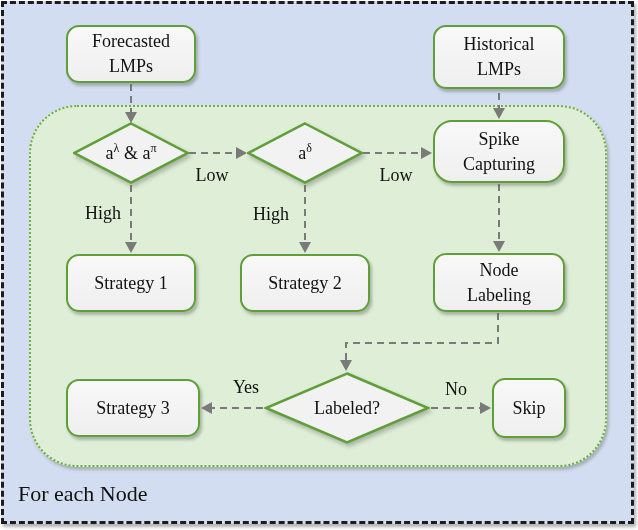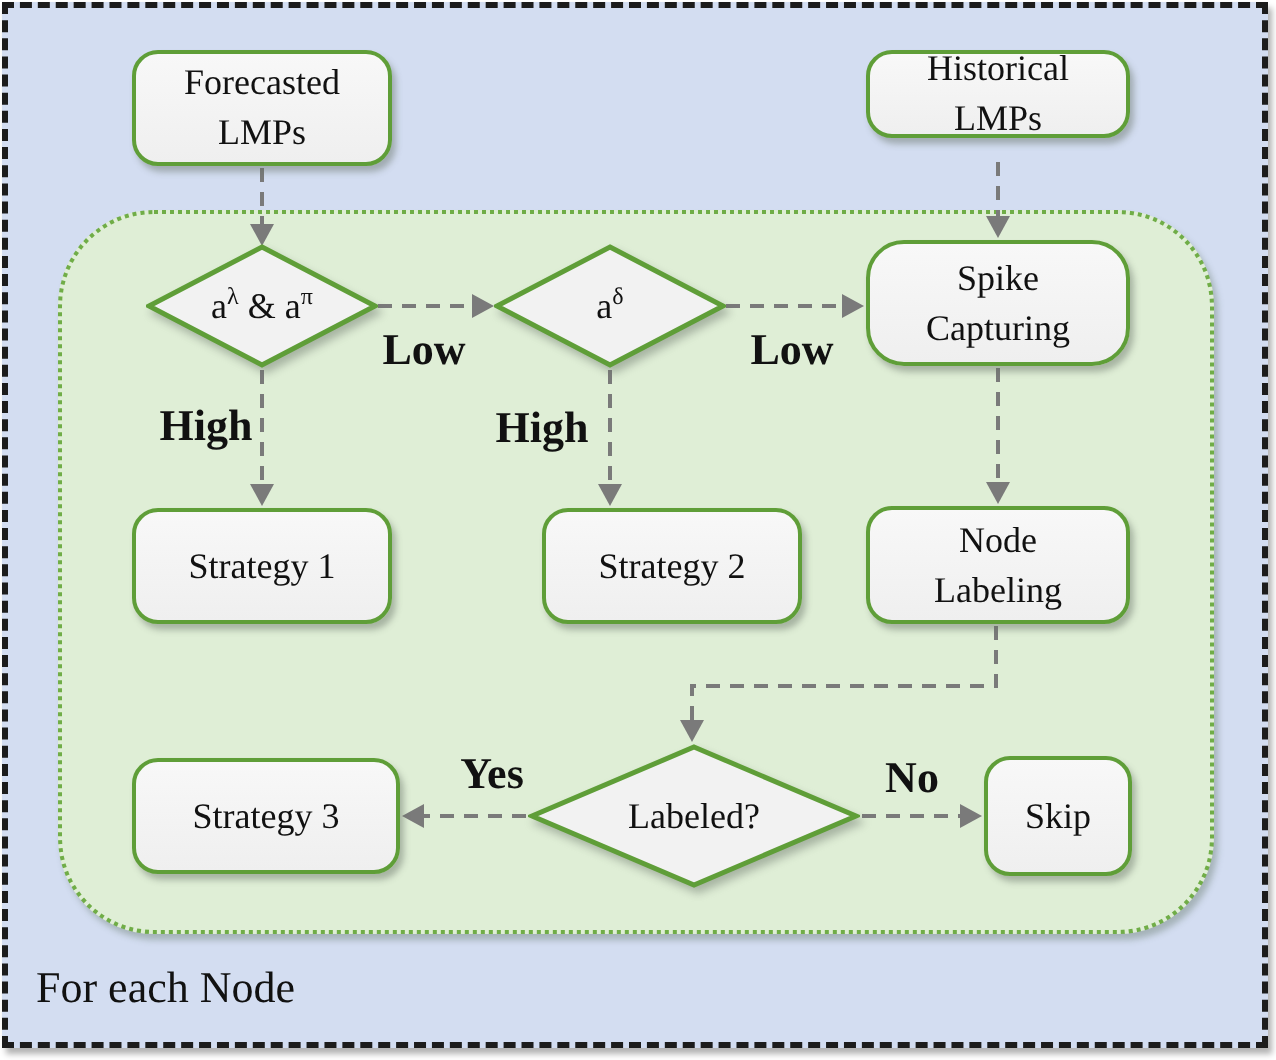--- a/index.html
+++ b/index.html
@@ -26,21 +26,21 @@
     display:flex;flex-direction:column;align-items:center;justify-content:center;
     font-size:18px;line-height:25px;text-align:center;
   }
   .diamond{position:absolute;display:flex;align-items:center;justify-content:center;}
   .diamond svg{position:absolute;left:0;top:0;width:100%;height:100%;
     filter:drop-shadow(2px 3px 2px rgba(100,110,100,0.45));}
   .diamond .dtext{position:relative;font-size:18px;}
   sup{font-size:12px;line-height:0;}
   .elabel{
     position:absolute;transform:translate(-50%,-50%);
-    font-size:22px;white-space:nowrap;font-weight:bold;
+    font-size:18px;white-space:nowrap;
   }
   .frame-label{position:absolute;left:18px;top:481px;font-size:22px;}
 </style>
 </head>
 <body>
 
 <div class="page">
 
   <div class="frame"></div>
 
@@ -71,21 +71,21 @@
       <polygon points="212,402 212,414 201,408"></polygon>
       <polygon points="480,402 480,414 491,408"></polygon>
     </g>
   </svg>
 
   <div class="box" style="left:66px;top:25px;width:130px;height:58px;">
     <span>Forecasted</span>
     <span>LMPs</span>
   </div>
 
-  <div class="box" style="left:433px;top:25px;width:132px;height:44px;">
+  <div class="box" style="left:433px;top:25px;width:132px;height:64px;">
     <span>Historical</span>
     <span>LMPs</span>
   </div>
 
   <div class="diamond" style="left:247px;top:122px;width:116px;height:62px;">
     <svg viewBox="0 0 116 62" preserveAspectRatio="none">
       <polygon points="58,1.5 114.5,31 58,60.5 1.5,31" fill="#f2f2f2" stroke="#5f9e38" stroke-width="2.5"></polygon>
     </svg>
     <span class="dtext"><span>a</span><sup>δ</sup></span>
   </div>
@@ -99,21 +99,21 @@
 
   <div class="box" style="left:433px;top:120px;width:132px;height:63px;border-radius:19px;">
     <span>Spike</span>
     <span>Capturing</span>
   </div>
 
   <div class="box" style="left:66px;top:254px;width:130px;height:58px;">
     <span>Strategy 1</span>
   </div>
 
-  <div class="box" style="left:240px;top:254px;width:130px;height:58px;margin-left:31px;">
+  <div class="box" style="left:240px;top:254px;width:130px;height:58px;">
     <span>Strategy 2</span>
   </div>
 
   <div class="box" style="left:433px;top:253px;width:132px;height:59px;">
     <span>Node</span>
     <span>Labeling</span>
   </div>
 
   <div class="diamond" style="left:264px;top:372px;width:166px;height:72px;text-align:right;">
     <svg viewBox="0 0 166 72" preserveAspectRatio="none">

